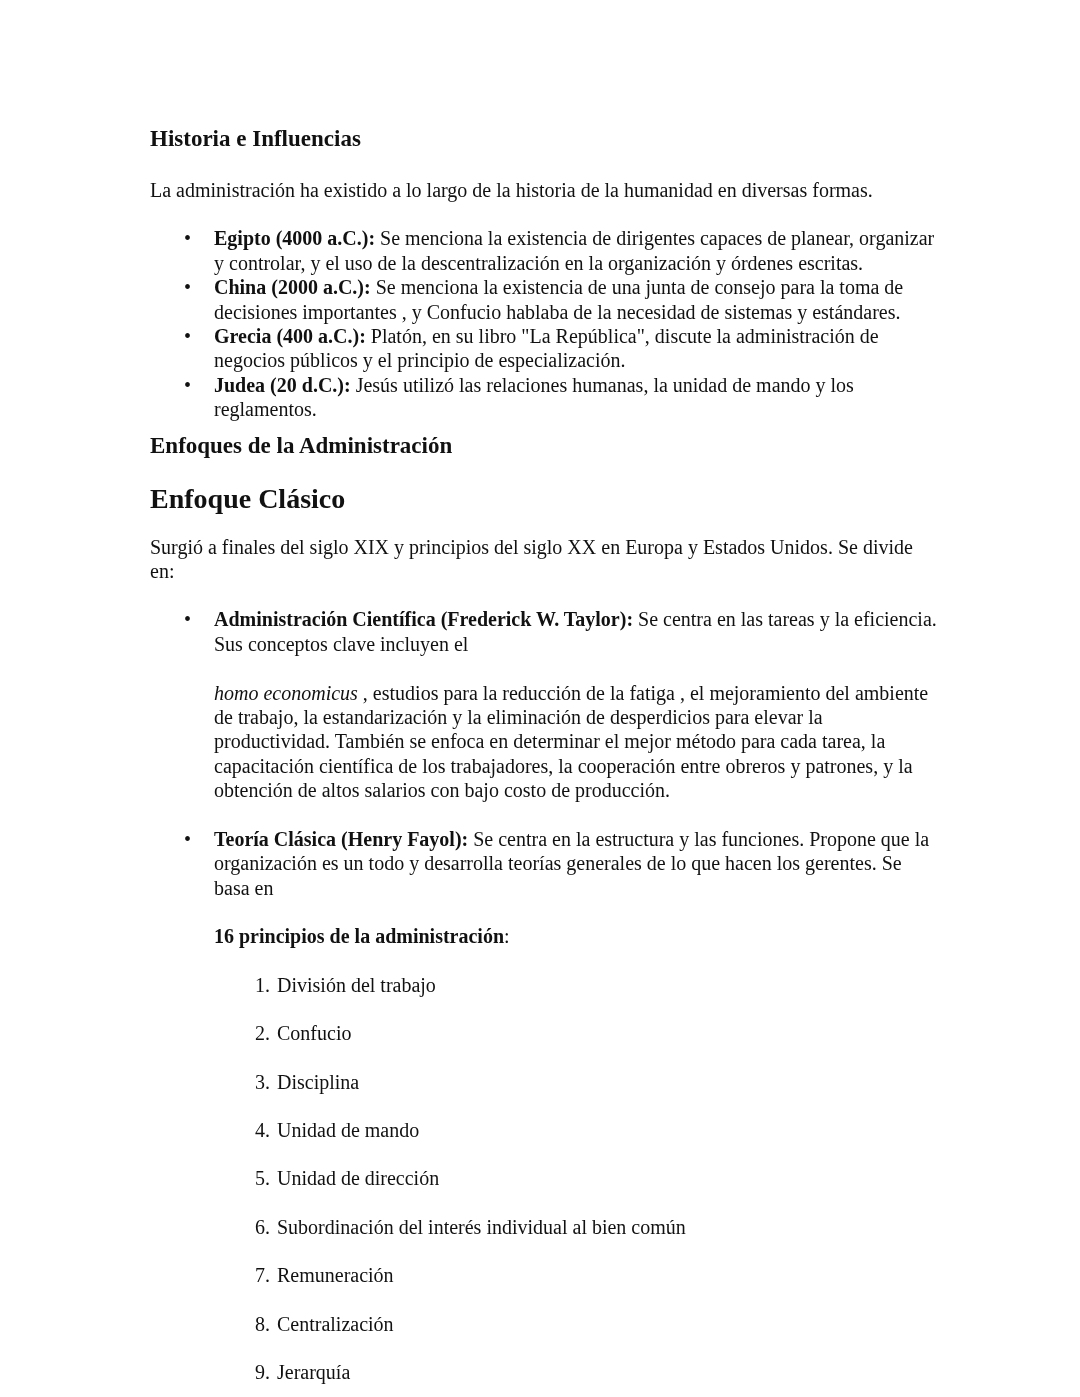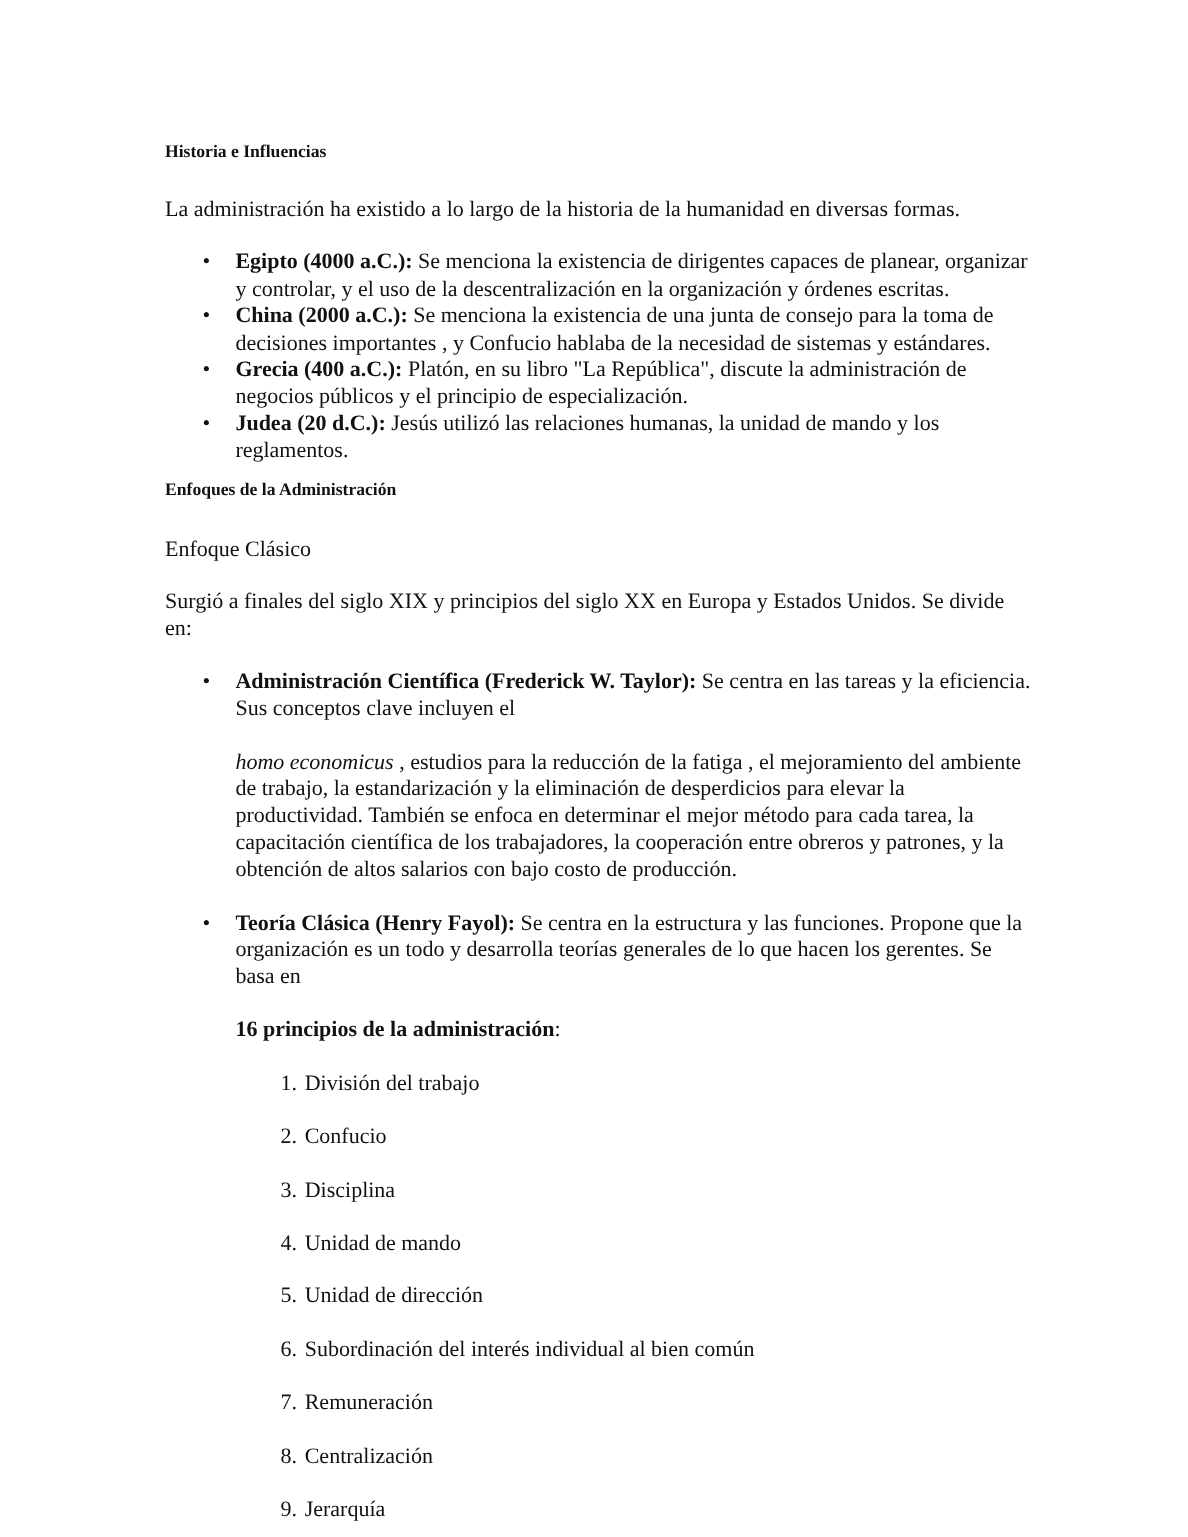--- a/index.html
+++ b/index.html
@@ -17,28 +17,28 @@
     }
     .page {
       position: absolute;
       left: 150px;
       top: 124px;
       width: 790px;
       font-size: 20px;
       line-height: 24.4px;
     }
     h2 {
-      font-size: 16px;
+      font-size: 23px;
       font-weight: bold;
       margin: 0;
       line-height: 30px;
     }
     h3 {
-      font-size: 20px;
-      font-weight: normal;
+      font-size: 28px;
+      font-weight: bold;
       margin: 0;
       line-height: 24px;
     }
     p {
       margin: 0;
     }
     .intro { margin-top: 24px; }
     ul.bullets {
       list-style: none;
       margin: 24px 0 0 0;

